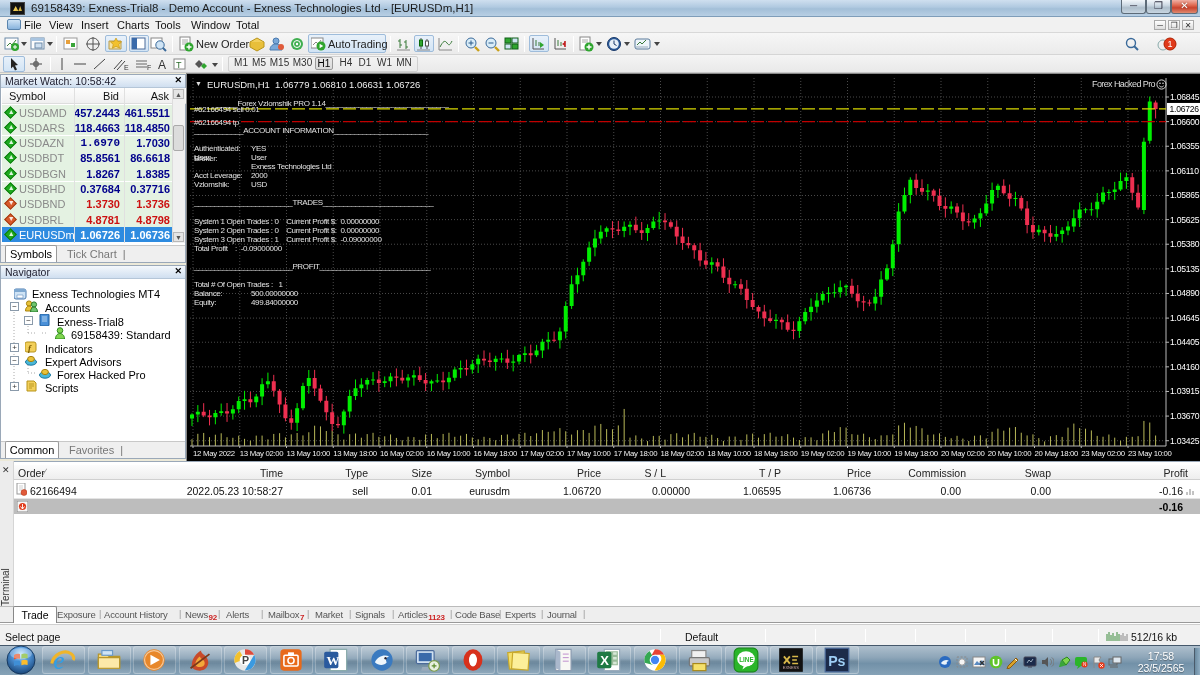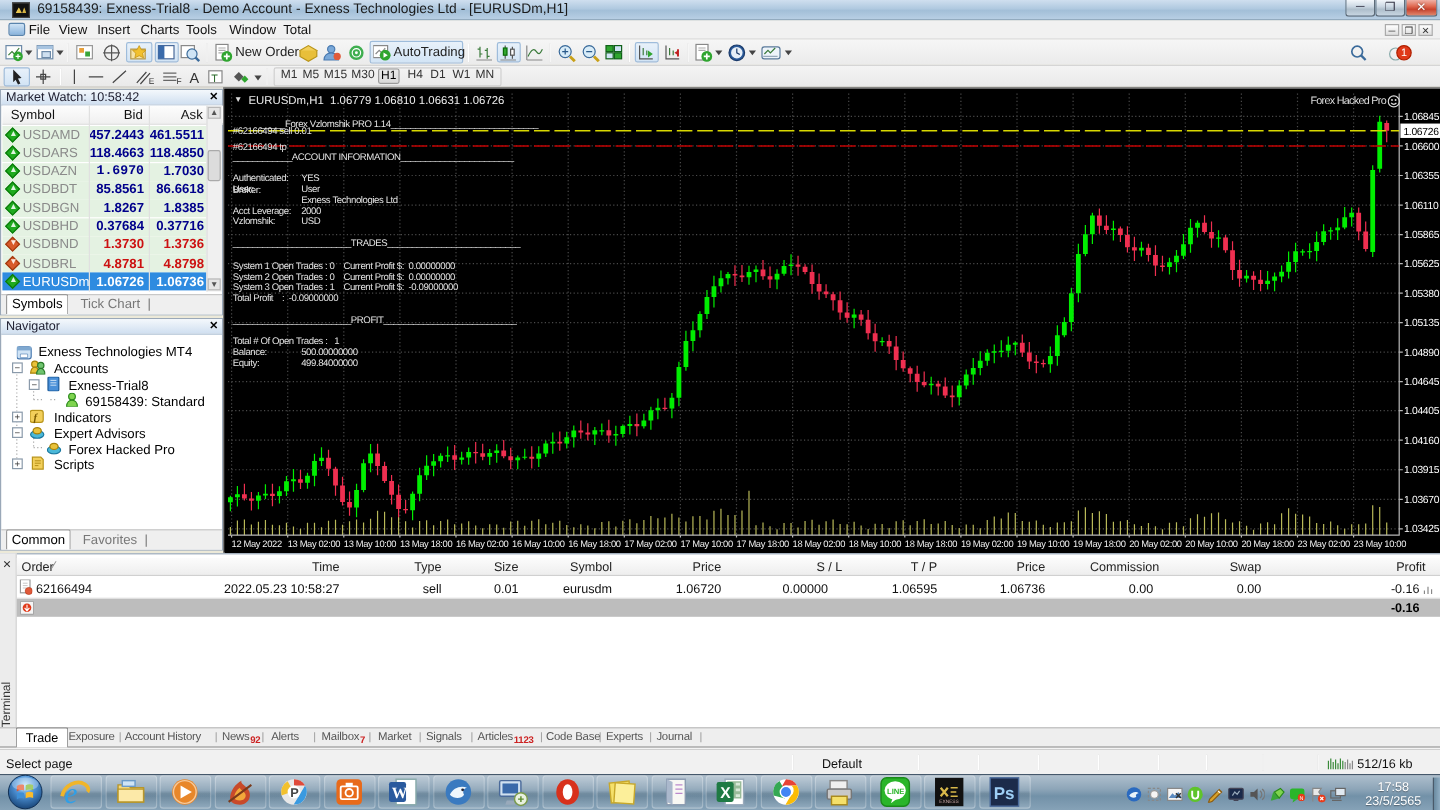--- a/index.html
+++ b/index.html
@@ -512,21 +512,21 @@
     <div id="termside"></div>
     <div class="abs" style="left:2px;top:465px;font-size:9px;color:#333;">✕</div>
     <div class="abs" style="left:-17px;top:577px;width:46px;height:12px;font-size:10px;color:#333;transform:rotate(-90deg);">Terminal</div>
     <div class="thead" style="top:465px;"></div>
     <div class="thc" style="left:18px;top:467px;text-align:left;">Order</div>
     <div class="thc" style="left:193px;top:467px;width:90px;">Time</div>
     <div class="thc" style="left:278px;top:467px;width:90px;">Type</div>
     <div class="thc" style="left:342px;top:467px;width:90px;">Size</div>
     <div class="thc" style="left:420px;top:467px;width:90px;">Symbol</div>
     <div class="thc" style="left:511px;top:467px;width:90px;">Price</div>
-    <div class="thc" style="left:612px;top:467px;width:90px;text-align:right;">S / L</div>
+    <div class="thc" style="left:576px;top:467px;width:90px;text-align:right;">S / L</div>
     <div class="thc" style="left:691px;top:467px;width:90px;">T / P</div>
     <div class="thc" style="left:781px;top:467px;width:90px;">Price</div>
     <div class="thc" style="left:876px;top:467px;width:90px;">Commission</div>
     <div class="thc" style="left:961px;top:467px;width:90px;">Swap</div>
     <div class="thc" style="left:1098px;top:467px;width:90px;">Profit</div>
     <div class="thc" style="left:44px;top:466px;color:#888;">∕</div>
     <svg class="abs" style="left:16px;top:483px" width="11" height="13" viewBox="0 0 11 13">
       <rect x="1" y="0" width="8" height="11" fill="#fff" stroke="#999"></rect>
       <path d="M3 3h4M3 5h4M3 7h3" stroke="#bbb" stroke-width=".7"></path>
       <circle cx="8" cy="9.5" r="3" fill="#e05a3a" stroke="#b03010" stroke-width=".5"></circle>

